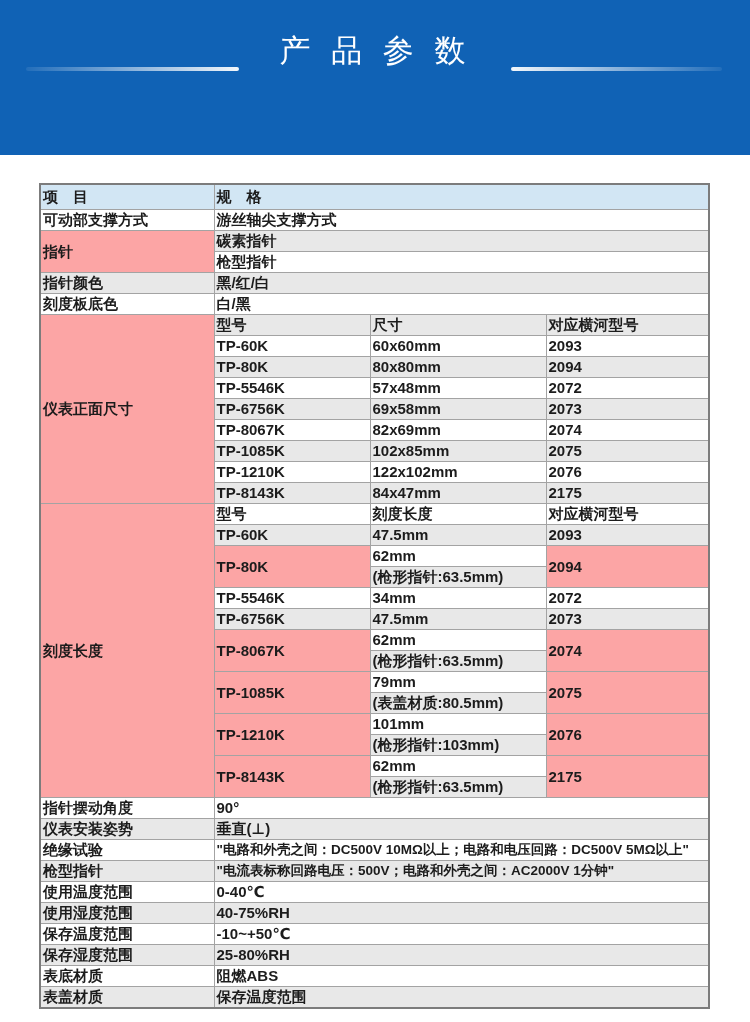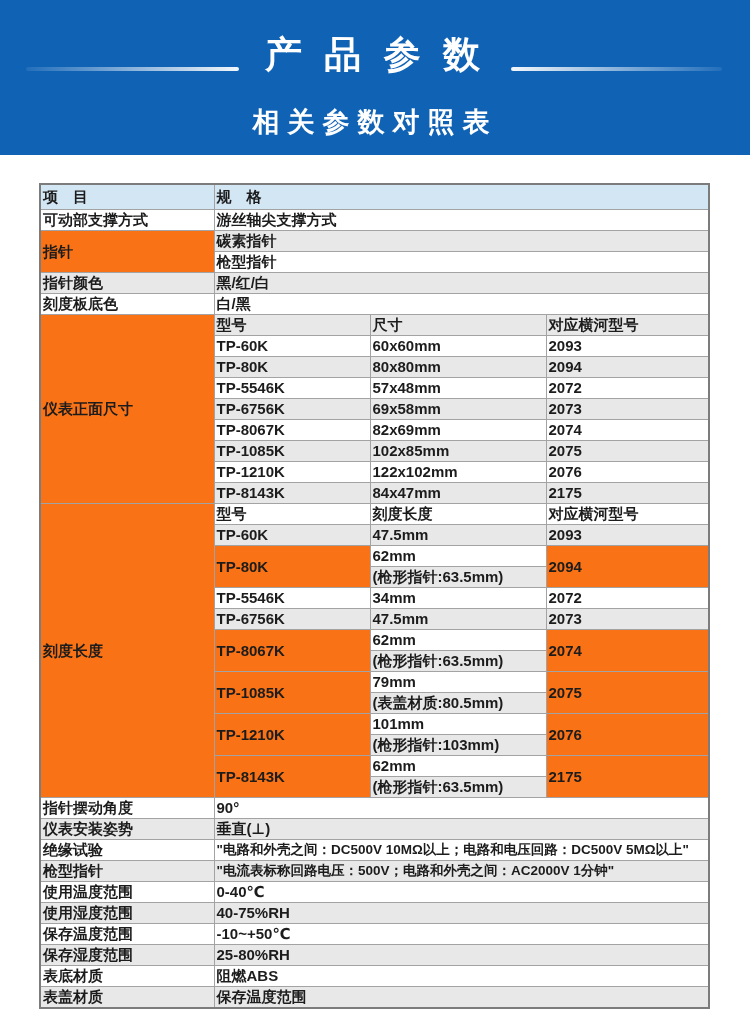--- a/index.html
+++ b/index.html
@@ -11,21 +11,21 @@
     --ink:#1c1c1c;
   }
   html,body{margin:0;padding:0;}
   body{
     width:750px;height:1022px;position:relative;background:#ffffff;
     font-family:"Liberation Sans","DejaVu Sans",sans-serif;color:var(--ink);
   }
   .banner{position:absolute;left:0;top:0;width:750px;height:155px;background:var(--banner-blue);}
   .banner-title{
     position:absolute;top:30px;left:1px;right:0;text-align:center;
-    color:#fff;font-size:37px;font-weight:bold;letter-spacing:6px;white-space:nowrap;
+    color:#fff;font-size:31px;font-weight:normal;letter-spacing:6px;white-space:nowrap;
   }
   .title-line{position:absolute;top:67px;height:4px;border-radius:2px;}
   .title-line.left{left:26px;width:213px;background:linear-gradient(to right,rgba(255,255,255,0.08),rgba(255,255,255,0.95));}
   .title-line.right{right:28px;width:211px;background:linear-gradient(to left,rgba(255,255,255,0.08),rgba(255,255,255,0.95));}
   .banner-subtitle{
     position:absolute;top:104px;left:0;right:0;text-align:center;
     color:#fff;font-size:27px;font-weight:bold;letter-spacing:8px;white-space:nowrap;
   }
   table.spec{
     position:absolute;left:39px;top:183px;width:669px;
@@ -33,31 +33,30 @@
     font-size:15px;font-weight:bold;text-align:left;
     border:2px solid var(--border-out);
   }
   table.spec th,table.spec td{
     border:1px solid var(--border-in);
     height:20px;line-height:20px;padding:0 2px;
     overflow:hidden;white-space:nowrap;
   }
   table.spec thead th{height:24px;line-height:24px;background:var(--header-blue);font-weight:bold;}
   table.spec tbody tr:nth-child(even){background:var(--stripe-gray);}
-  td.mlabel{background:#f97316;}
+  td.mlabel{background:#fca5a5;}
   td.longtext{font-size:13.5px;}
 </style>
 </head>
 <body>
 
 <div class="banner">
   <div class="title-line left"></div>
   <div class="title-line right"></div>
   <div class="banner-title">产 品 参 数</div>
-  <div class="banner-subtitle">相关参数对照表</div>
 </div>
 
 <table class="spec">
   <colgroup>
     <col style="width:174px">
       <col style="width:156px">
       <col style="width:176px">
       <col style="width:163px">
   </colgroup>
   <thead>

